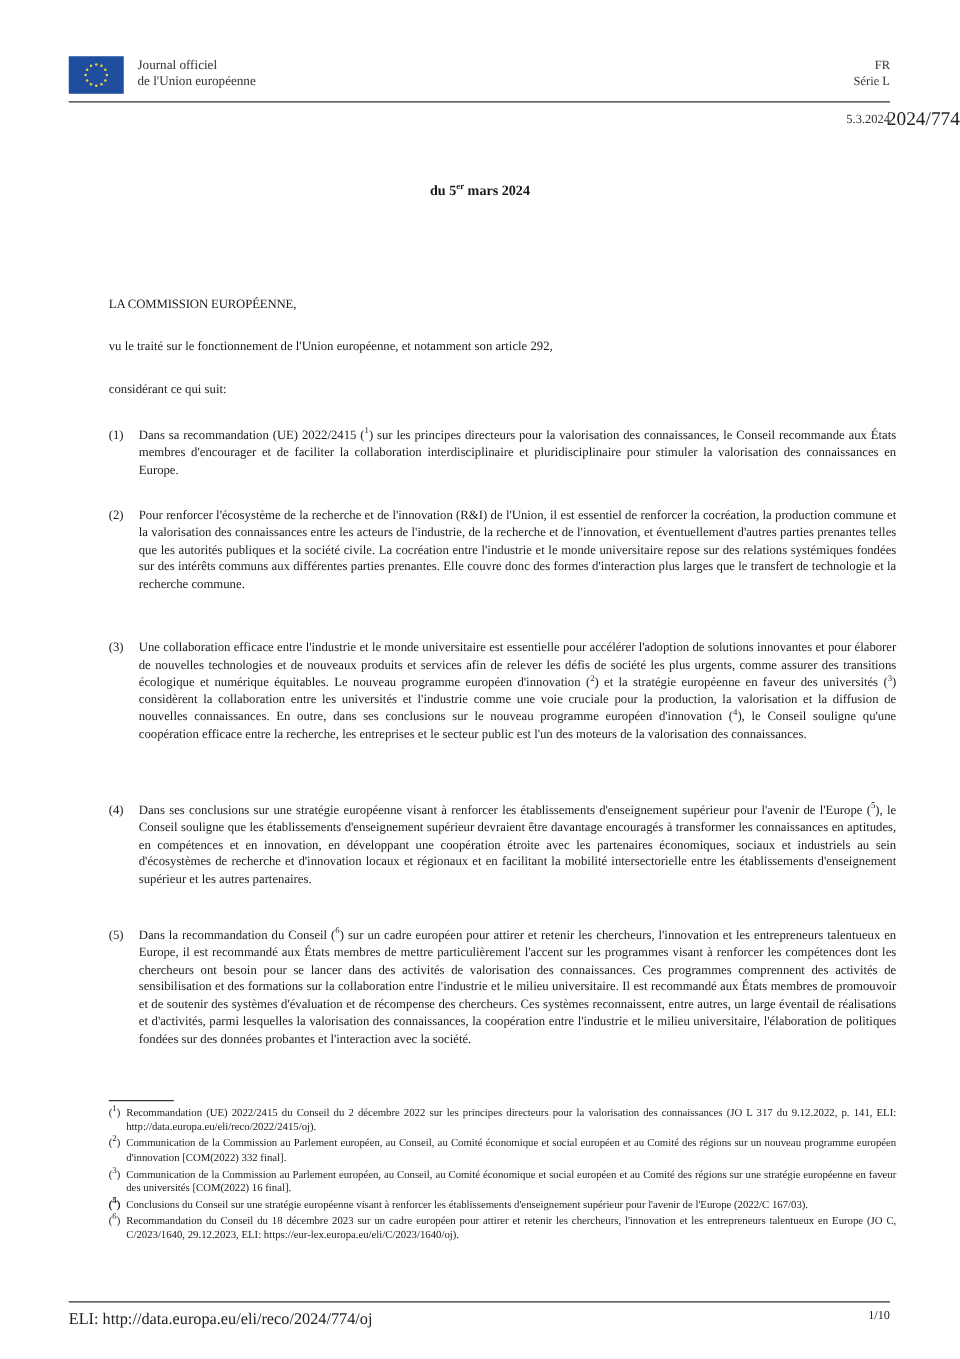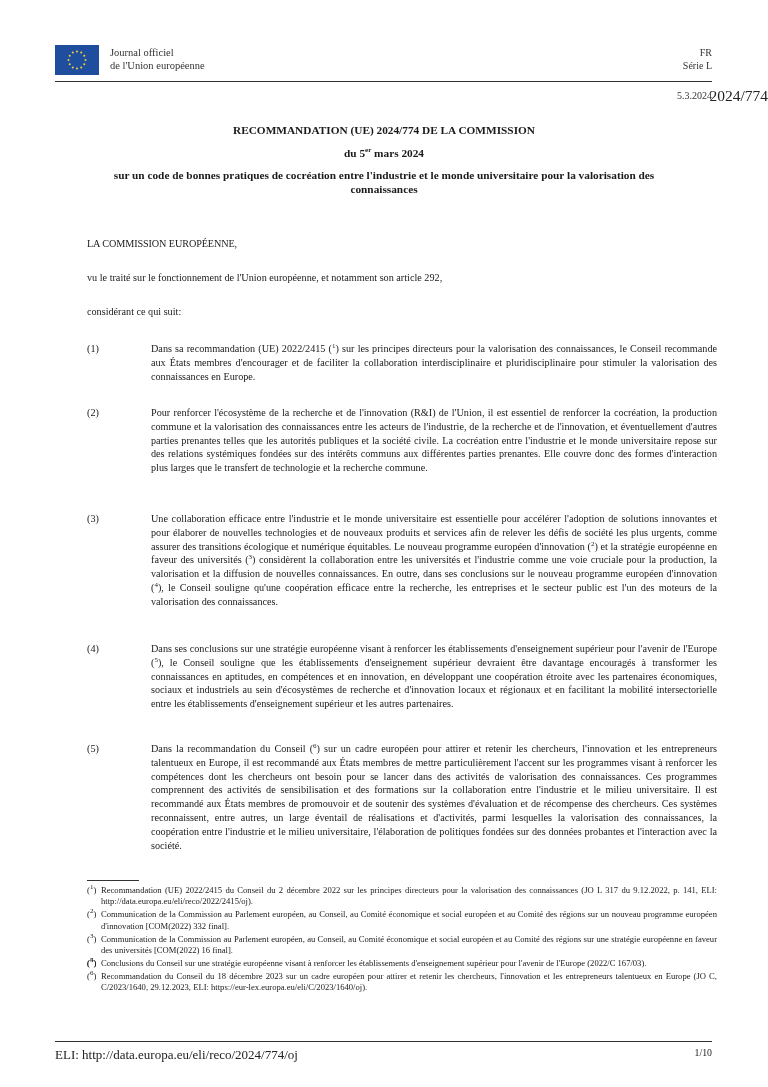--- a/index.html
+++ b/index.html
@@ -51,21 +51,21 @@
     }
     .commission { top: 237px; letter-spacing: -0.1px; }
     .vu { top: 271px; }
     .considerant { top: 305px; }
 
     .consid {
       position: absolute; left: 87px; width: 630px;
       font-size: 10.2px; line-height: 13.8px;
     }
     .consid .num { position: absolute; left: 0; top: 0; width: 30px; }
-    .consid .txt { margin-left: 64px; text-align: justify; }
+    .consid .txt { margin-left: 24px; text-align: justify; }
     .c1 { top: 342px; }
     .c2 { top: 406px; }
     .c3 { top: 512px; }
     .c4 { top: 642px; }
     .c5 { top: 742px; }
 
     
     .fn-rule { position: absolute; left: 87px; top: 880px; width: 52px; border-top: 1px solid #333; }
     .footnotes {
       position: absolute; left: 87px; top: 885px; width: 630px;
@@ -109,23 +109,21 @@
     </div>
     <div class="lang">
       <div>FR</div>
       <div>Série L</div>
     </div>
   </div>
   <div class="rule-top"></div>
   <div class="docnum">2024/774</div>
   <div class="docdate">5.3.2024</div>
 
-  <div class="title t1">RECOMMANDATION (UE) 2024/774 DE LA COMMISSION</div>
   <div class="title t2"><span>du 5</span><sup>er</sup><span> mars 2024</span></div>
-  <div class="title t3">sur un code de bonnes pratiques de cocréation entre l'industrie et le monde universitaire pour la valorisation des connaissances</div>
 
   <div class="para-plain commission">LA COMMISSION EUROPÉENNE,</div>
   <div class="para-plain vu">vu le traité sur le fonctionnement de l'Union européenne, et notamment son article 292,</div>
   <div class="para-plain considerant">considérant ce qui suit:</div>
 
   <div class="consid c1">
     <span class="num">(1)</span>
     <div class="txt"><span>Dans sa recommandation (UE) 2022/2415 (</span><sup>1</sup><span>) sur les principes directeurs pour la valorisation des connaissances, le Conseil recommande aux États membres d'encourager et de faciliter la collaboration interdisciplinaire et pluridisciplinaire pour stimuler la valorisation des connaissances en Europe.</span></div>
   </div>
 

